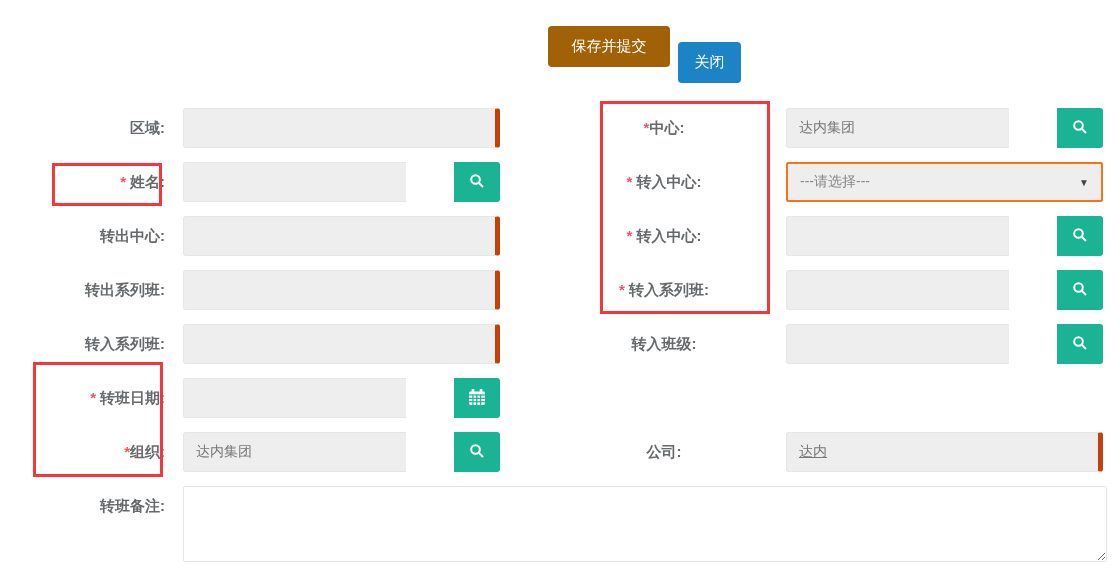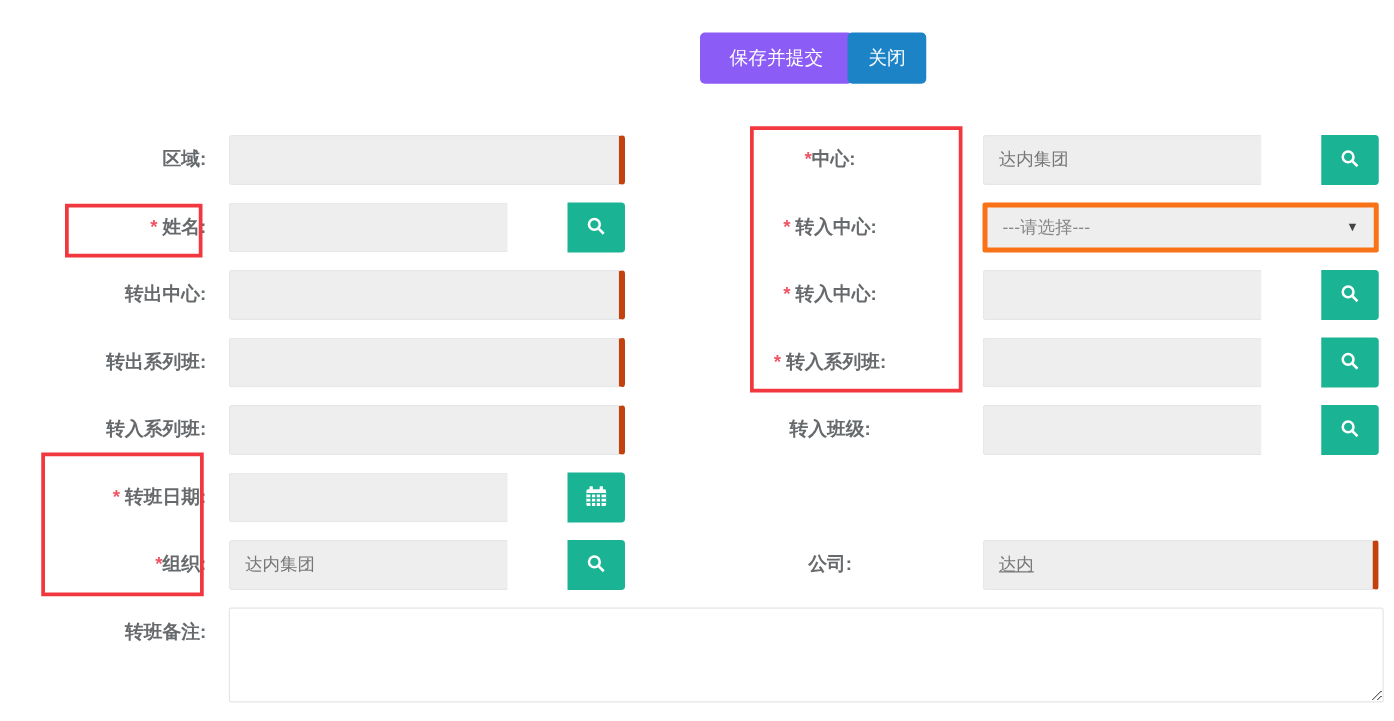--- a/index.html
+++ b/index.html
@@ -6,22 +6,22 @@
   #page{
     position:relative;width:1115px;height:577px;background:#ffffff;
     font-family:"Liberation Sans","DejaVu Sans",sans-serif;overflow:hidden;
   }
   
   .btn{
     position:absolute;top:26px;height:41px;border:none;border-radius:4px;
     color:#fff;font-size:15px;font-family:inherit;cursor:pointer;
     display:flex;align-items:center;justify-content:center;box-sizing:border-box;
   }
-  .btn-save{left:560px;width:122px;background:#8b5cf6;}
-  .btn-close{left:678px;width:63px;background:#1c84c6;}
+  .btn-save{left:548px;width:122px;background:#a16207;}
+  .btn-close{left:678px;width:63px;background:#1c84c6;margin-top:16px;}
 
   
   .row{position:absolute;height:40px;}
   .lbl{
     position:absolute;height:40px;line-height:40px;text-align:right;
     color:#676a6c;font-weight:bold;font-size:15px;white-space:nowrap;
   }
   .lab-l{left:0;width:165px;}
   .lab-r{left:560px;width:208px;text-align:center;}
   .req{color:#ed5565;font-weight:bold;margin-right:4px;}
@@ -40,21 +40,21 @@
   .igroup .inp{border-radius:3px 0 0 3px;border-right:none;}
   .igroup .inp.full{border-radius:3px;border-right:5px solid #c2410c;text-decoration:underline;}
   .addon{
     flex:0 0 46px;height:40px;border:none;border-radius:0 3px 3px 0;
     background:#1ab394;display:flex;align-items:center;justify-content:center;
     cursor:pointer;padding:0;
   }
   
   .sel{
     position:absolute;width:317px;height:40px;box-sizing:border-box;
-    background:#eeeeee;border:4px solid #f97316;border-radius:2px;
+    background:#eeeeee;border:2px solid #f97316;border-radius:2px;
     display:flex;align-items:center;padding:0 12px;color:#888;font-size:14px;
     cursor:pointer;
   }
   .sel .arrow{margin-left:auto;font-size:10px;color:#444;}
 
   .txtarea{
     position:absolute;left:183px;top:486px;width:924px;height:76px;
     box-sizing:border-box;background:#fff;border:1px solid #e5e6e7;border-radius:2px;
     font-family:inherit;font-size:14px;color:#676a6c;padding:6px 10px;resize:both;outline:none;
   }

